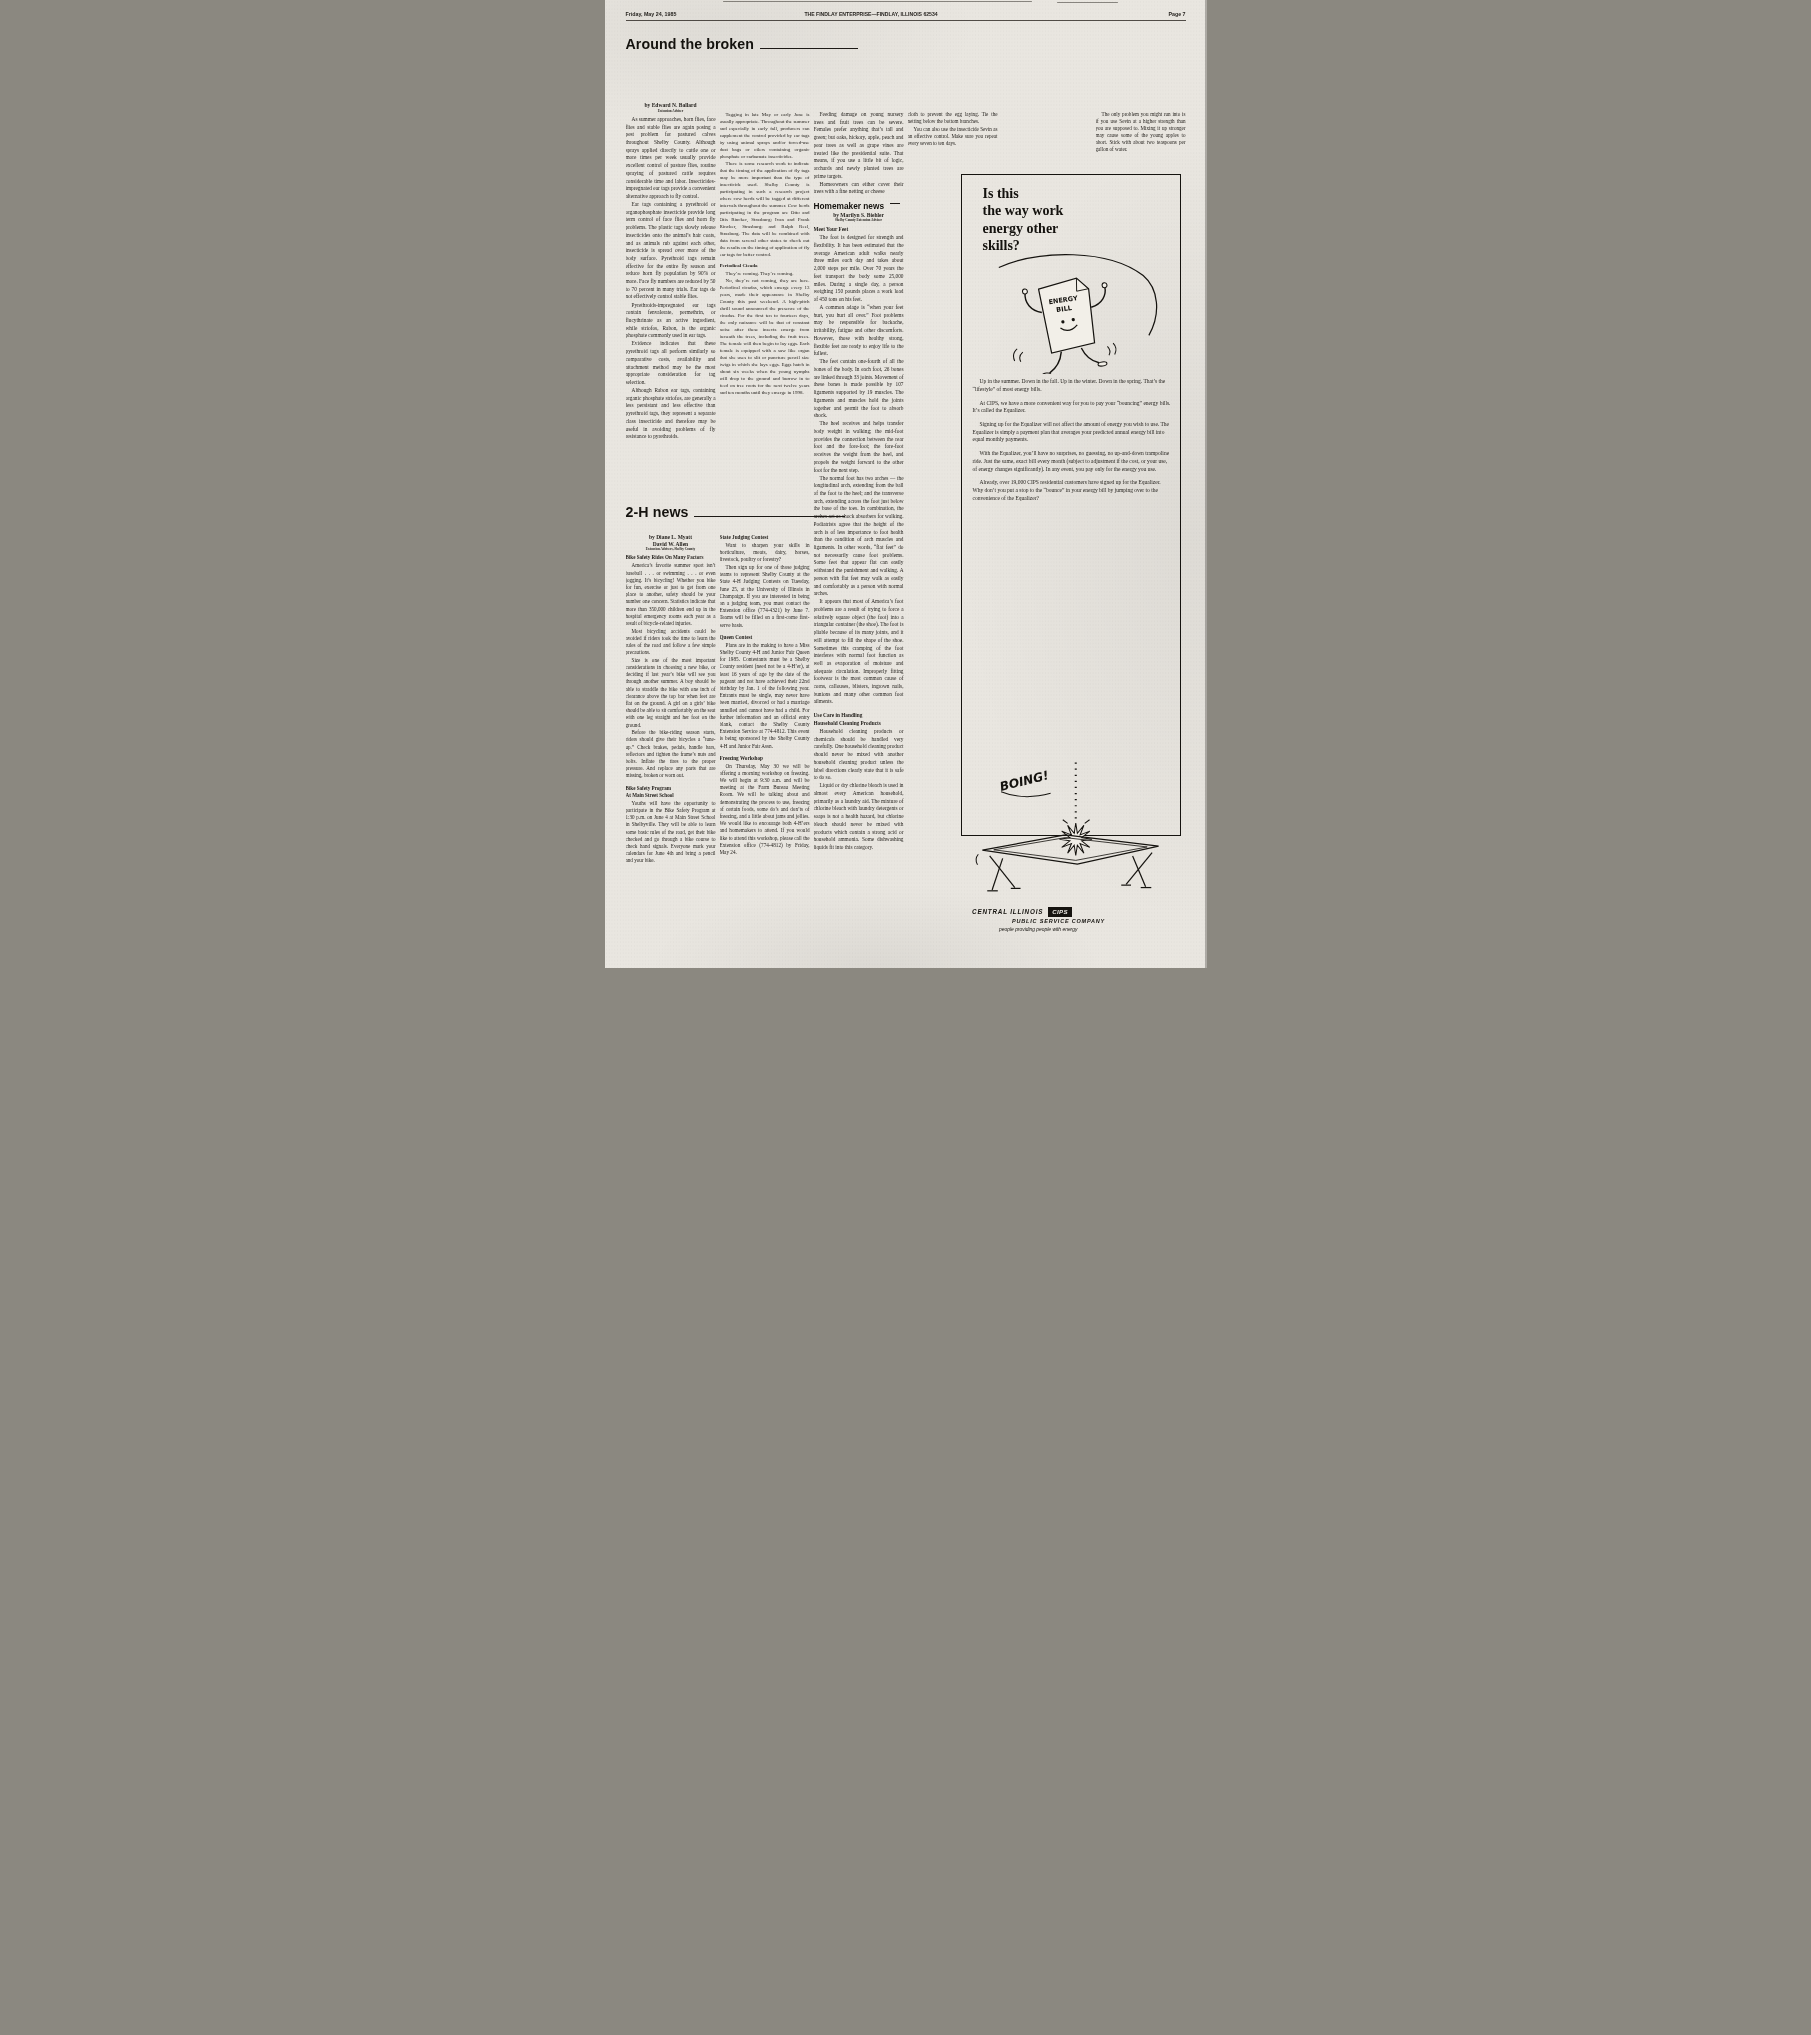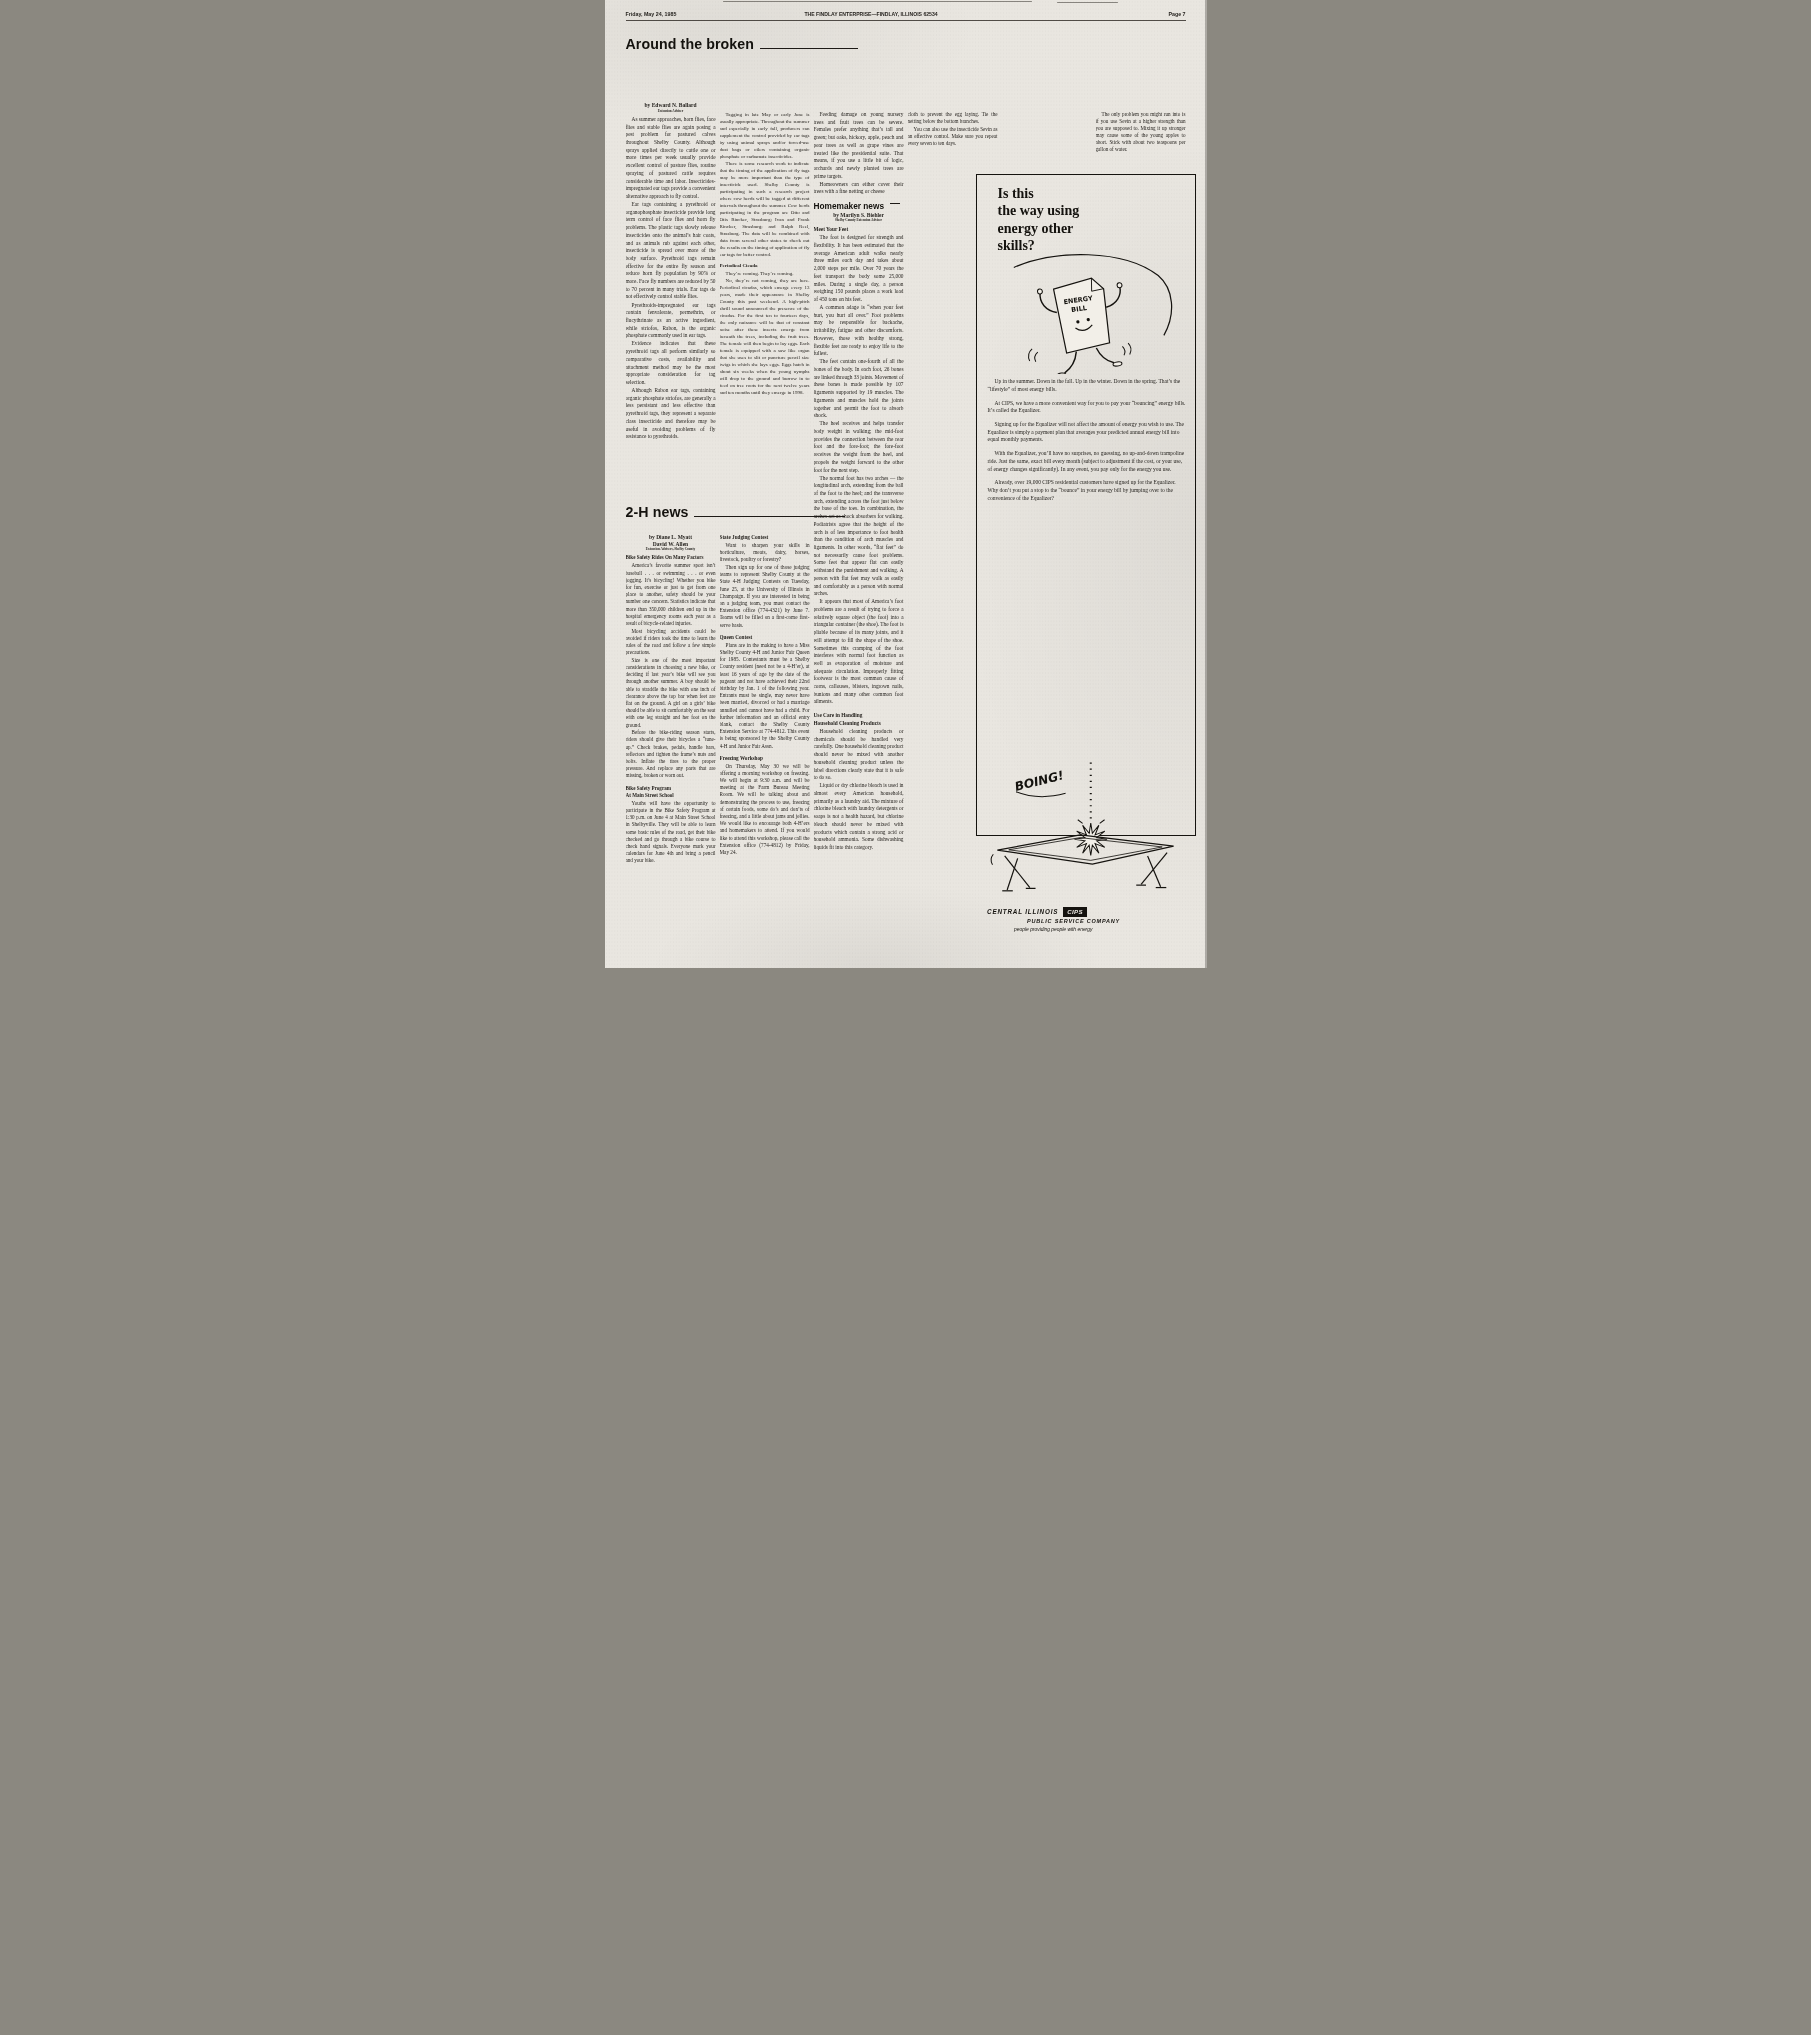--- a/index.html
+++ b/index.html
@@ -37,21 +37,21 @@
   .subhead { font-weight:bold; text-align:left; margin:3.7px 0 0.8px 0; }
   .subhead.tight-bottom { margin-bottom:0; }
   .subhead.tight-top { margin-top:0; }
   .byline { text-align:center; font-weight:bold; font-size:5.5px; line-height:6.5px; }
   .byline-sub { text-align:center; font-weight:bold; font-size:3.3px; line-height:4.1px; margin-bottom:3.3px; }
 
   .hm-head { display:flex; align-items:flex-start; gap:6px; margin:6.5px 0 1.6px 0; }
   .hm-head .t { font-family:"Liberation Sans","DejaVu Sans",sans-serif; font-weight:bold; font-size:8.3px; color:#14120e; }
   .hm-head .rule { width:9.8px; border-bottom:1px solid #1d1a16; margin-bottom:1.6px; }
 
-  .ad { position:absolute; left:371px; top:174px; width:220px; height:662px; border:1.2px solid #15130f; }
+  .ad { position:absolute; left:356px; top:174px; width:220px; height:662px; border:1.2px solid #15130f; }
   .ad-headline { position:absolute; top:9.8px; left:21px; font-size:14px; line-height:17.5px;
                  font-weight:bold; color:#14120e; }
   .ad-cartoon { position:absolute; top:77px; left:6.1px; }
   .ad-copy { position:absolute; top:203px; left:11px; width:198px; font-size:5.5px; line-height:7.7px; text-align:left; }
   .ad-copy p { text-indent:7px; margin:0 0 6.1px 0; }
   .tramp { position:absolute; top:581px; left:9px; }
   .brand { position:absolute; top:732px; left:10.6px; width:199px;
            font-family:"Liberation Sans","DejaVu Sans",sans-serif; color:#14120e; }
   .brand-row { display:flex; align-items:center; gap:4.9px; }
   .brand-central { font-weight:bold; font-style:italic; font-size:6.3px; letter-spacing:0.8px; }
@@ -183,21 +183,21 @@
       </div>
     <div class="subhead" style="margin-top:4.9px;">Freezing Workshop</div>
     <div>
         <p>On Thursday, May 30 we will be offering a morning workshop on freezing. We will begin at 9:30 a.m. and will be meeting at the Farm Bureau Meeting Room. We will be talking about and demonstrating the process to use, freezing of certain foods, some do’s and don’ts of freezing, and a little about jams and jellies. We would like to encourage both 4-H’ers and homemakers to attend. If you would like to attend this workshop, please call the Extension office (774-4812) by Friday, May 24.</p>
       </div>
   </div>
 
   <div class="ad">
     <div class="ad-headline">
       <div>Is this</div>
-      <div>the way using</div>
+      <div>the way work</div>
       <div>energy other</div>
       <div>skills?</div>
     </div>
 
     <svg class="ad-cartoon" width="206" height="122" viewBox="0 0 505 300">
       <path class="ink" d="M75 38 C 175 -6, 345 -8, 430 58 C 468 90, 474 152, 444 205" stroke-width="3"></path>
       <g transform="translate(245,160) rotate(-8)">
         <path d="M-62,-78 L34,-92 L60,-62 L56,72 L-52,82 Z" fill="#f2efe8" stroke="#15130f" stroke-width="3"></path>
         <path class="ink" d="M34,-92 L30,-60 L60,-62" stroke-width="2.2"></path>
         <text x="-42" y="-38" font-family="DejaVu Sans, sans-serif" font-size="16" font-weight="bold" fill="#15130f">ENERGY</text>

